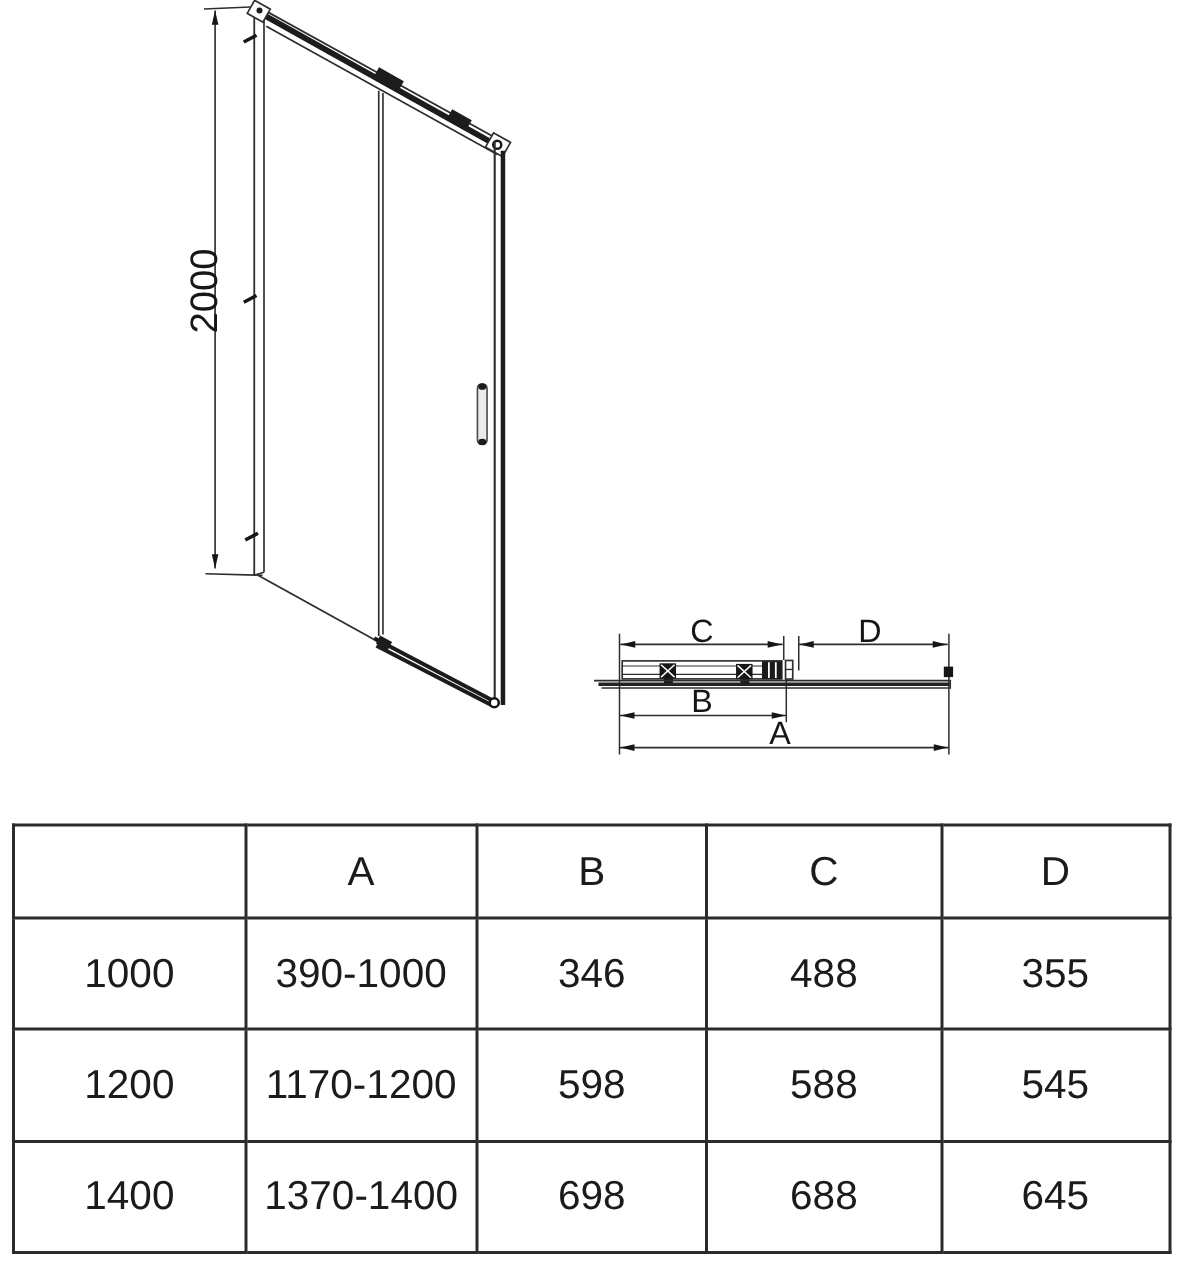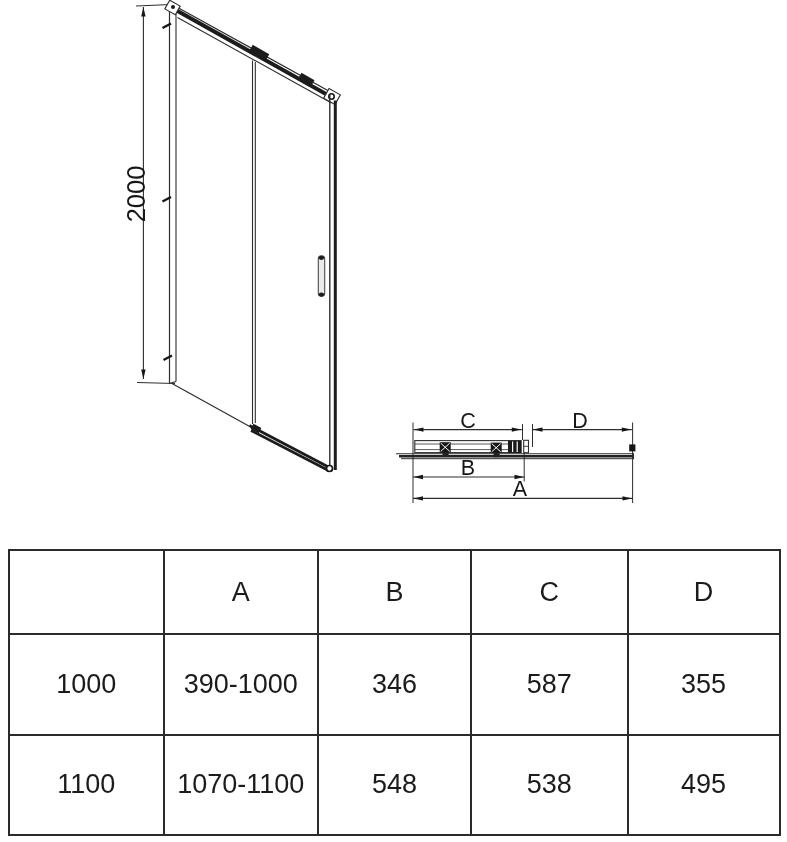--- a/index.html
+++ b/index.html
@@ -171,25 +171,32 @@
       <th></th>
       <th>A</th>
       <th>B</th>
       <th>C</th>
       <th>D</th>
     </tr>
     <tr class="row">
       <td>1000</td>
       <td>390-1000</td>
       <td>346</td>
-      <td>587</td>
+      <td>488</td>
       <td>355</td>
     </tr>
     <tr class="row">
-      <td>1100</td>
-      <td>1070-1100</td>
-      <td>548</td>
-      <td>538</td>
-      <td>495</td>
+      <td>1200</td>
+      <td>1170-1200</td>
+      <td>598</td>
+      <td>588</td>
+      <td>545</td>
+    </tr>
+    <tr class="row">
+      <td>1400</td>
+      <td>1370-1400</td>
+      <td>698</td>
+      <td>688</td>
+      <td>645</td>
     </tr>
   </tbody>
     </table>
 </div>
 
 </body></html>

